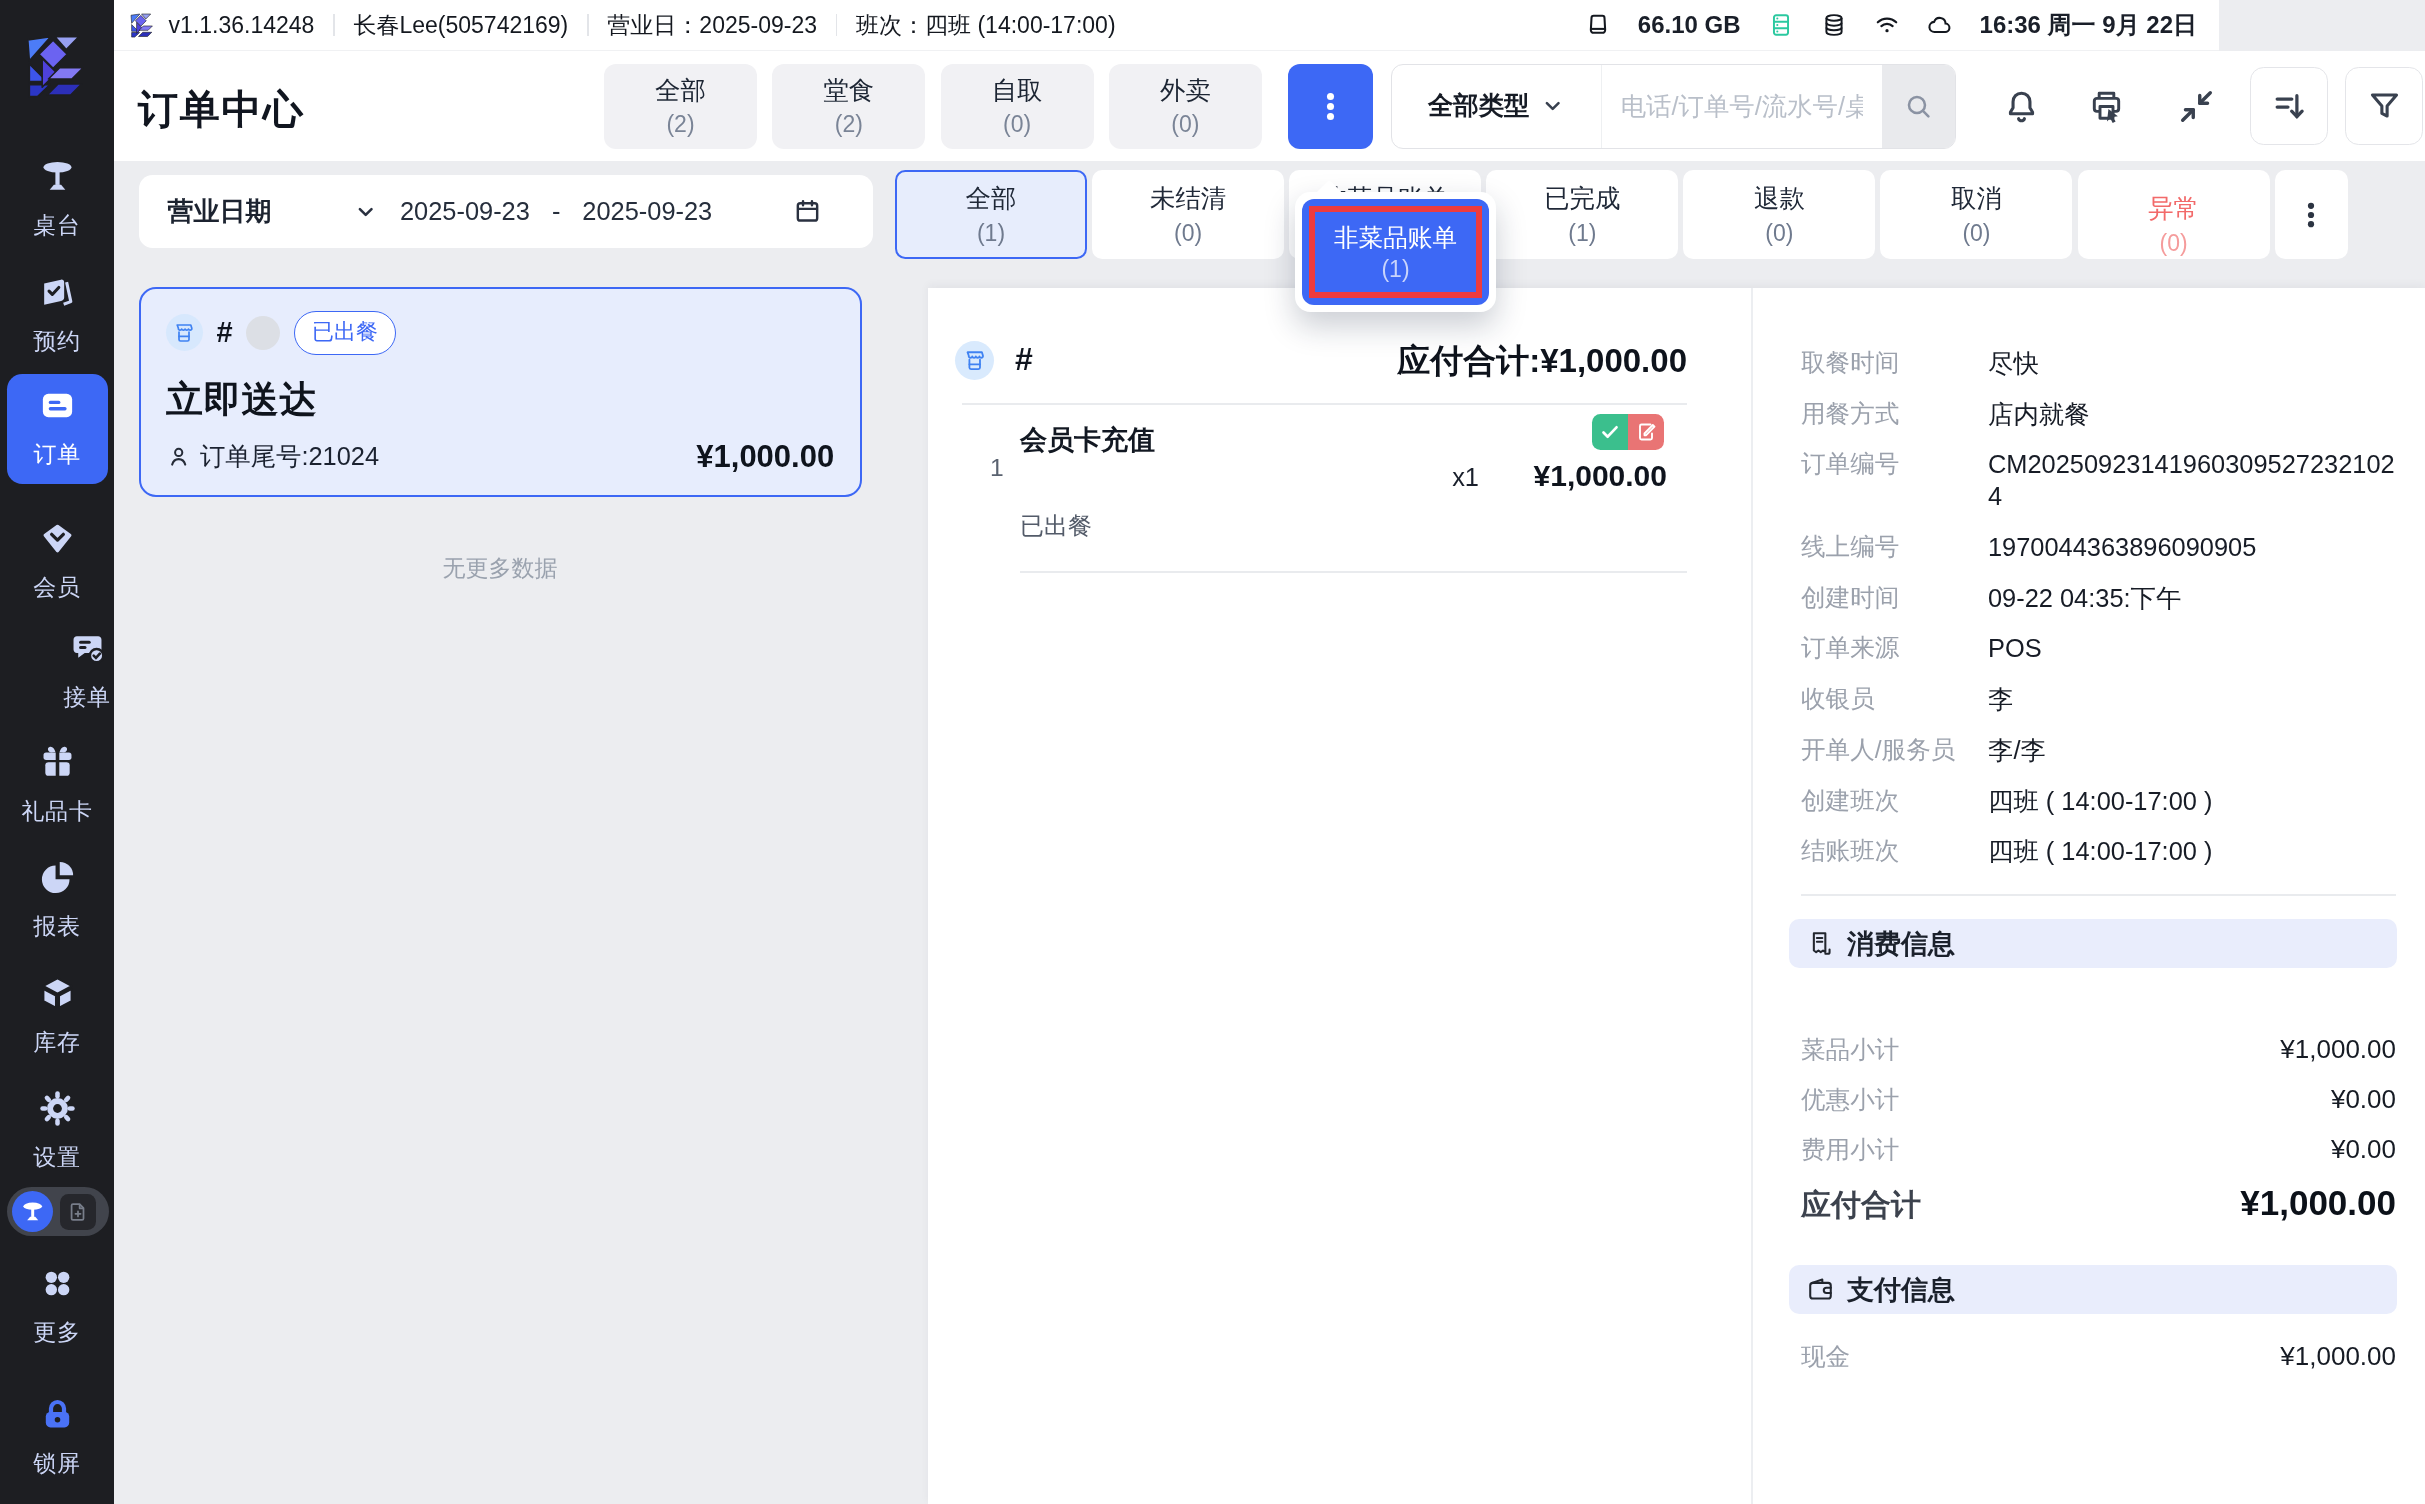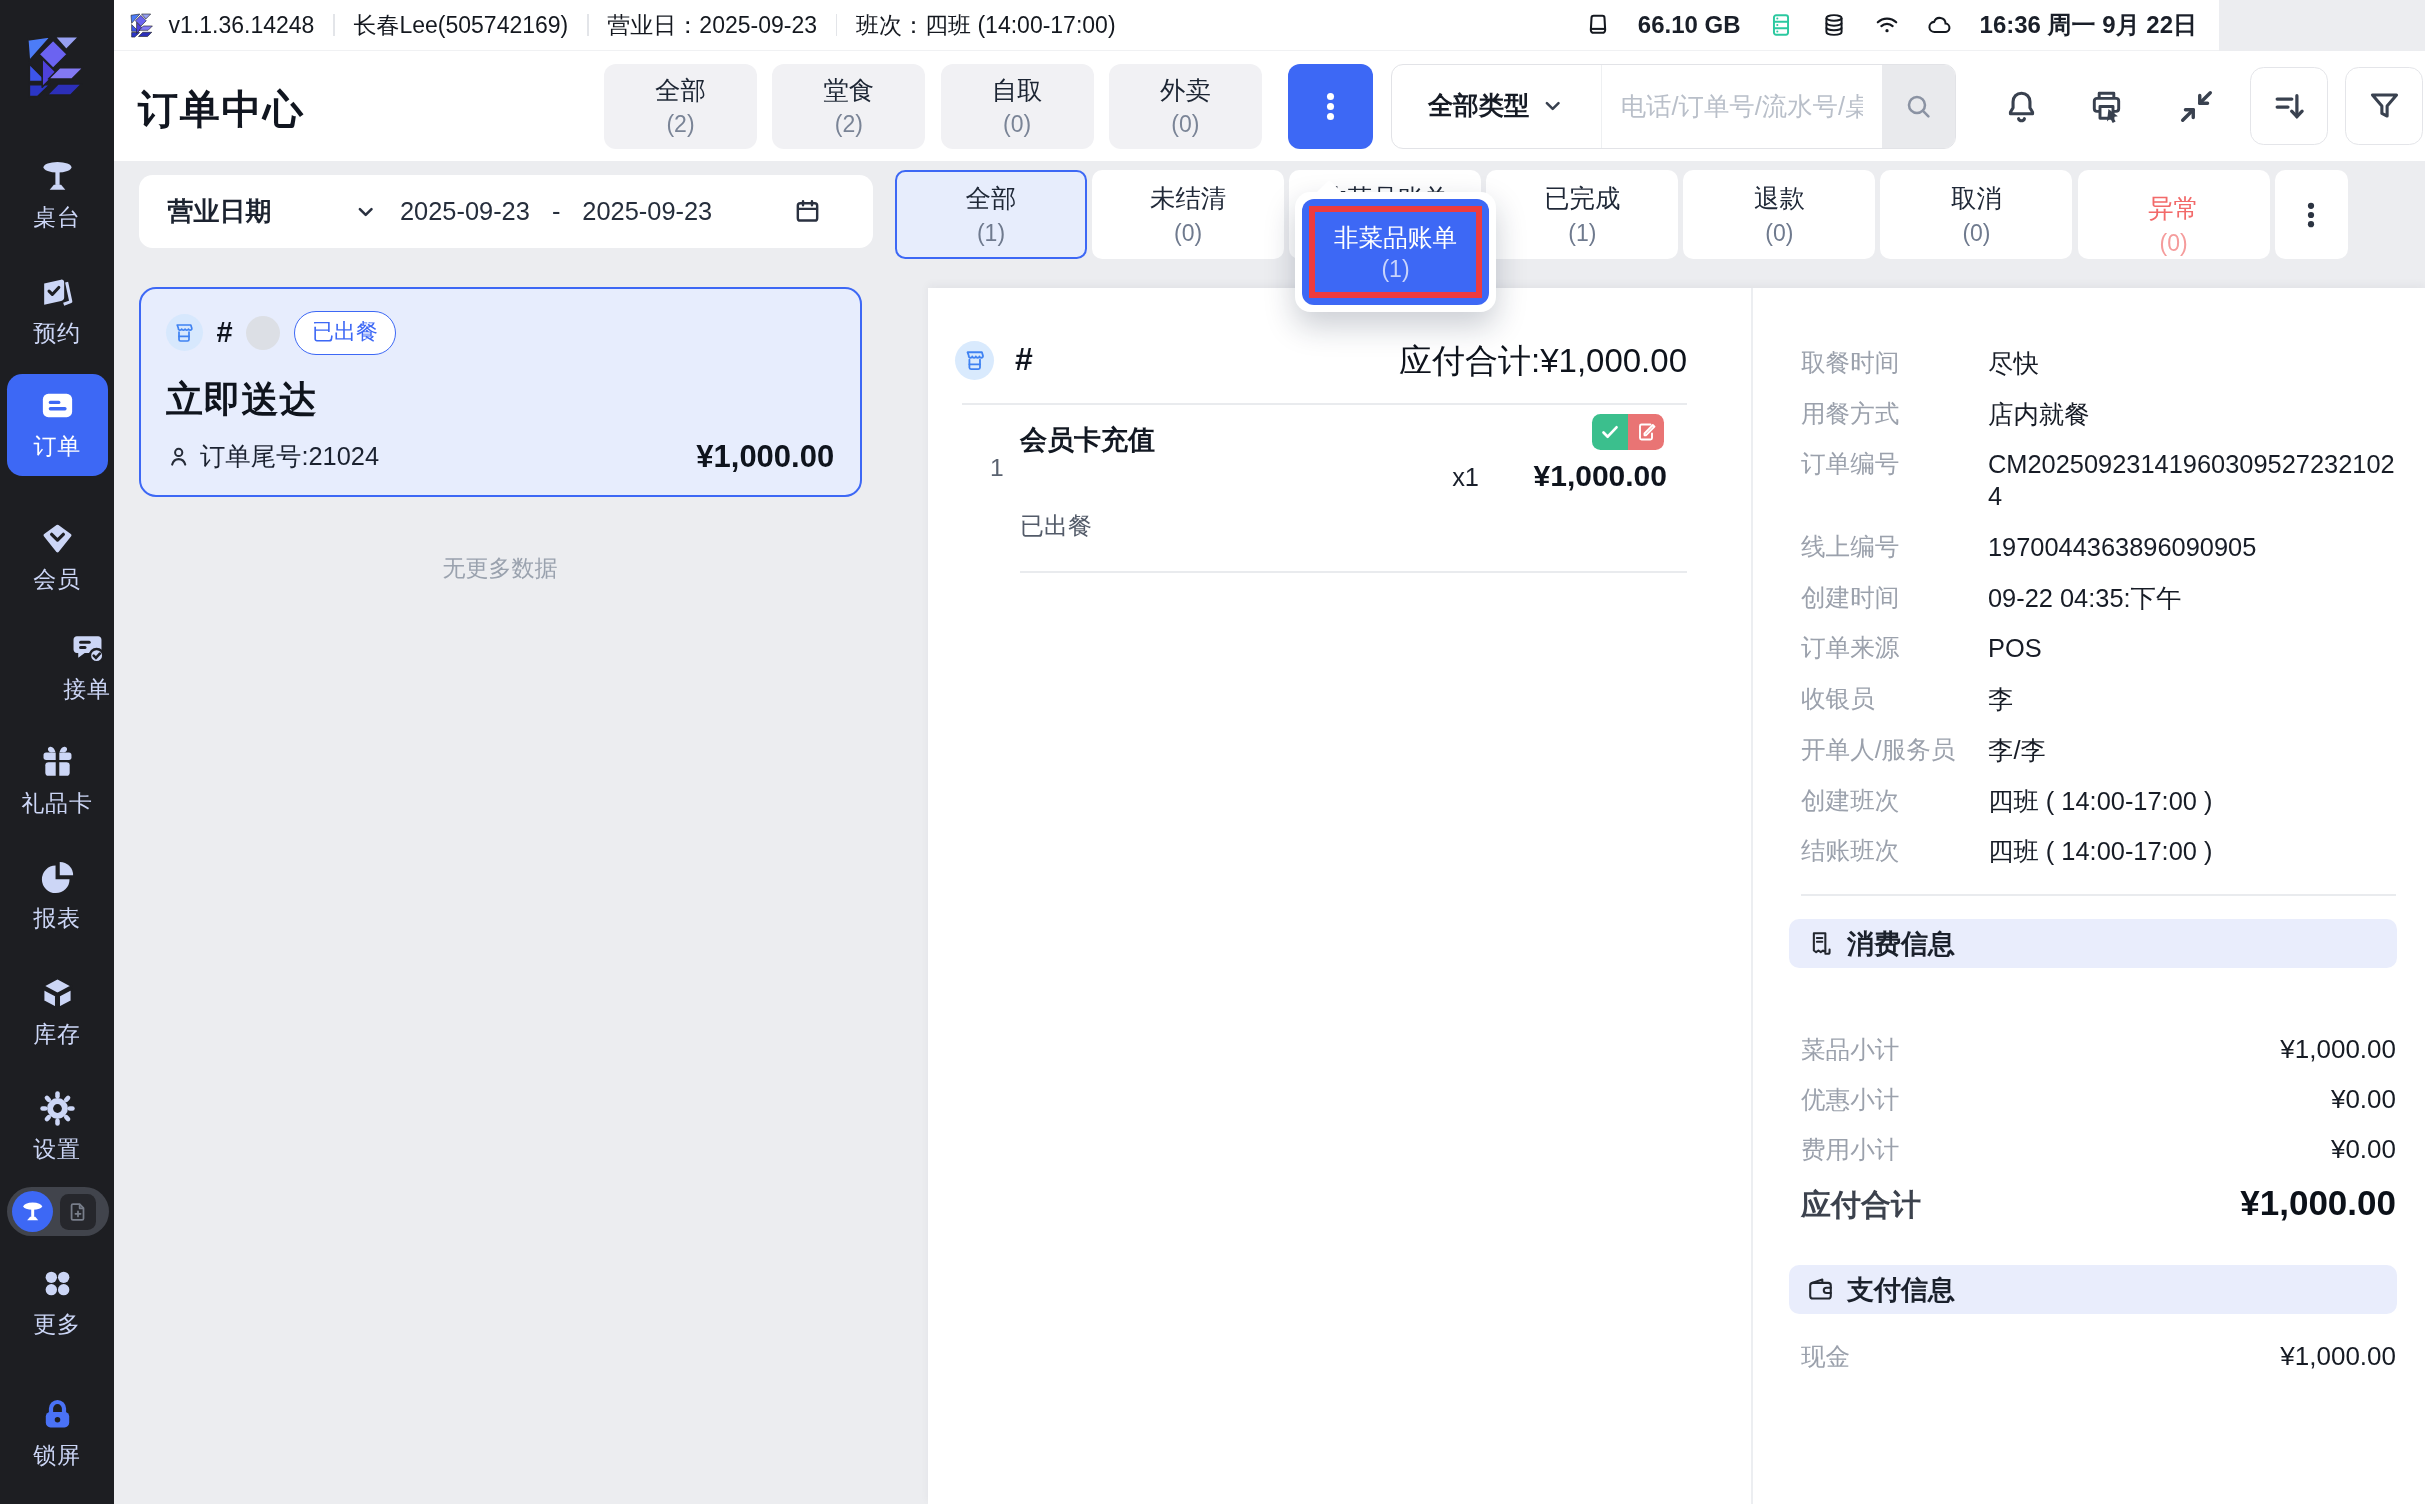--- a/index.html
+++ b/index.html
@@ -4,21 +4,21 @@
 <style>
   * { box-sizing: border-box; margin: 0; padding: 0; }
   html,body { width:2426px; height:1505px; }
   body { font-family:"Liberation Sans","DejaVu Sans",sans-serif; background:#ecedf0; color:#1a1f29; overflow:hidden; position:relative; }
   svg { display:block; }
 
   
   #sidebar { position:absolute; left:0; top:0; width:114px; height:1505px; background:#1d1e22; z-index:20; }
   #side-logo { position:absolute; left:20.4px; top:29px; width:75px; height:75px; }
   #side-logo svg { width:75px; height:75px; }
-  .nav-item { position:absolute; left:0; width:114px; display:flex; flex-direction:column; align-items:center; gap:6px; color:#ccd6f6; cursor:pointer; }
+  .nav-item { position:absolute; left:0; width:114px; display:flex; flex-direction:column; align-items:center; gap:14px; color:#ccd6f6; cursor:pointer; }
   .nav-item svg { width:39px; height:39px; }
   .nav-label { font-size:23px; letter-spacing:0.8px; }
   .nav-item.active { left:6.8px; width:101px; background:#3d68f5; border-radius:15.3px; padding:12px 0 13.6px; color:#ffffff; }
   .side-widget { position:absolute; left:6.8px; top:1187px; width:102px; height:49px; background:#41444c; border-radius:24.6px; display:flex; align-items:center; padding:0 5.1px; gap:6.8px; }
   .side-widget .tbl-circle { width:41px; height:41px; border-radius:50%; background:#3d68f5; display:flex; align-items:center; justify-content:center; }
   .side-widget .tbl-circle svg { width:25.4px; height:25.4px; }
   .side-widget .plus-doc { width:36px; height:36px; border-radius:8.5px; background:#26272c; display:flex; align-items:center; justify-content:center; }
   .side-widget .plus-doc svg { width:22px; height:22px; }
 
   
@@ -105,21 +105,21 @@
   .oc-amount { margin-left:auto; font-size:31px; font-weight:bold; color:#0f141d; }
   #no-more { position:absolute; left:24.6px; top:502px; width:723px; text-align:center; font-size:23px; color:#9aa2ae; }
 
   
   #detail-panel { position:absolute; left:814px; top:237px; width:1497px; height:1216px; background:#ffffff; box-shadow:0 -3.4px 8.5px rgba(30,40,60,.05); }
   #dp-vdivider { position:absolute; left:823px; top:0; width:1.7px; height:1216px; background:#eceef1; }
 
   .dp-circle { position:absolute; left:27px; top:53px; width:39px; height:39px; border-radius:50%; background:#d9eafd; display:flex; align-items:center; justify-content:center; color:#3f82f2; }
   .dp-circle svg { width:25.4px; height:25.4px; }
   #dp-hash { position:absolute; left:87px; top:53px; font-size:32px; font-weight:bold; color:#10151f; }
-  #dp-total { position:absolute; left:335px; top:51px; width:424px; text-align:right; font-size:33px; font-weight:normal; color:#0e131c; }
+  #dp-total { position:absolute; left:335px; top:51px; width:424px; text-align:right; font-size:33px; font-weight:bold; color:#0e131c; }
   .dp-hr1 { position:absolute; left:34px; top:115px; width:725px; height:1.7px; background:#e9ebee; }
 
   #item-index { position:absolute; left:62px; top:166px; font-size:24.6px; color:#5a6270; }
   #item-name { position:absolute; left:92px; top:134px; font-size:27px; font-weight:bold; color:#12182200; color:#121822; }
   #item-badges { position:absolute; left:664px; top:126px; display:flex; }
   .badge-check { width:36px; height:36px; background:#3bbf8d; border-radius:8.5px 0 0 8.5px; display:flex; align-items:center; justify-content:center; cursor:pointer; }
   .badge-edit { width:36px; height:36px; background:#e97474; border-radius:0 8.5px 8.5px 0; display:flex; align-items:center; justify-content:center; cursor:pointer; }
   #item-badges svg { width:24px; height:24px; }
   #item-qty { position:absolute; left:492px; top:175px; width:59px; text-align:right; font-size:25.4px; color:#1a202c; }
   #item-price { position:absolute; left:585px; top:171px; width:154px; text-align:right; font-size:30px; font-weight:bold; color:#0f141d; }

